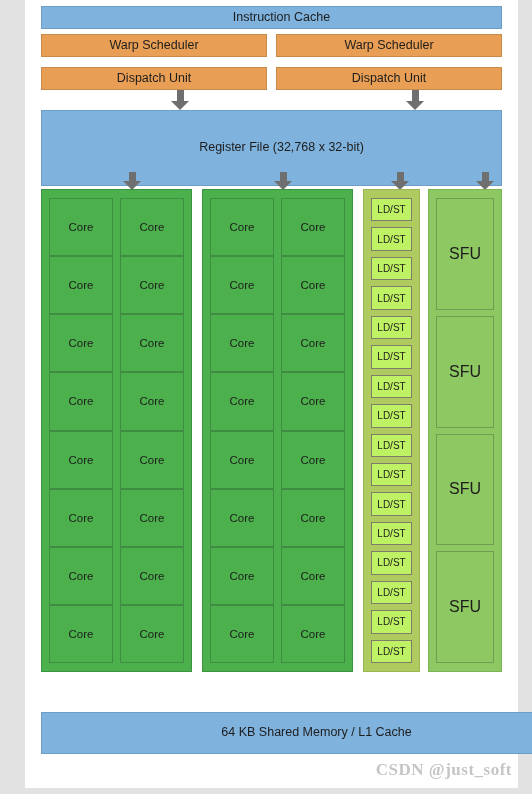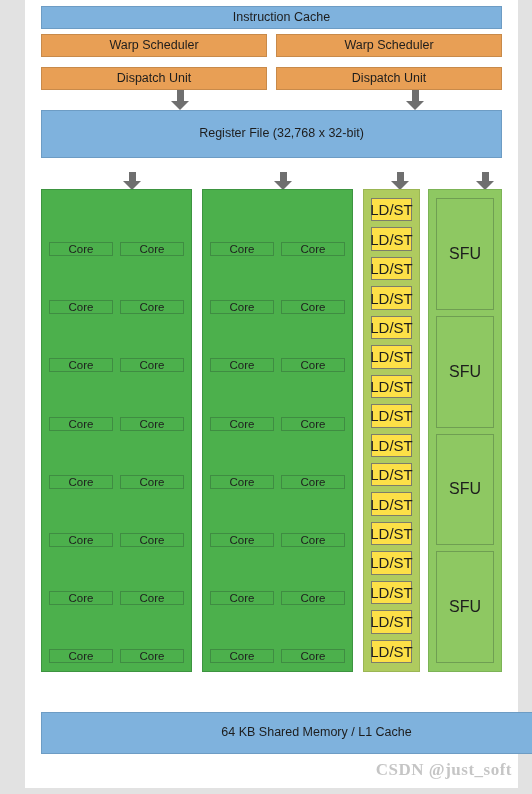--- a/index.html
+++ b/index.html
@@ -68,36 +68,35 @@
     justify-content: space-between;
   }
   .col.core { background: #4cb04c; border-color: #3d9440; }
   .col.ldst { background: #afcb5f; border-color: #9bb654; }
   .col.sfu  { background: #8ec862; border-color: #7cb356; }
 
   .core-row {
     display: flex;
     gap: 7px;
     flex: 1 1 auto;
-    align-items: flex-end;
   }
   .cell {
     flex: 1 1 0;
     display: flex;
     align-items: center;
     justify-content: center;
     font-size: 11.5px;
     color: #1d1d1d;
     border: 1px solid #3f8c42;
     background: #4cb04c;
   }
   .col.ldst .cell {
     border-color: #7d7d6a;
-    background: #fde047;
-    font-size: 15px;
+    background: #bef264;
+    font-size: 10px;
     margin-bottom: 0;
   }
   .col.sfu .cell {
     border-color: #6f9e52;
     background: #8ec862;
     font-size: 16px;
   }
   .stack { display: flex; flex-direction: column; gap: 6px; flex: 1 1 auto; }
   .stack > .cell { flex: 1 1 0; }
 
@@ -130,21 +129,21 @@
 
   <div class="arrow" style="left:146px; top:90px; height:20px;">
     <div class="stem"></div>
     <div class="head"></div>
   </div>
   <div class="arrow" style="left:381px; top:90px; height:20px;">
     <div class="stem"></div>
     <div class="head"></div>
   </div>
 
-  <div class="bar blue" style="left:16px; top:110px; width:461px; height:48px;">Register File (32,768 x 32-bit)</div>
+  <div class="bar blue" style="left:16px; top:110px; width:461px; height:76px;">Register File (32,768 x 32-bit)</div>
 
   <div class="arrow" style="left:98px; top:172px; height:18px;">
     <div class="stem"></div>
     <div class="head"></div>
   </div>
   <div class="arrow" style="left:249px; top:172px; height:18px;">
     <div class="stem"></div>
     <div class="head"></div>
   </div>
   <div class="arrow" style="left:366px; top:172px; height:18px;">

